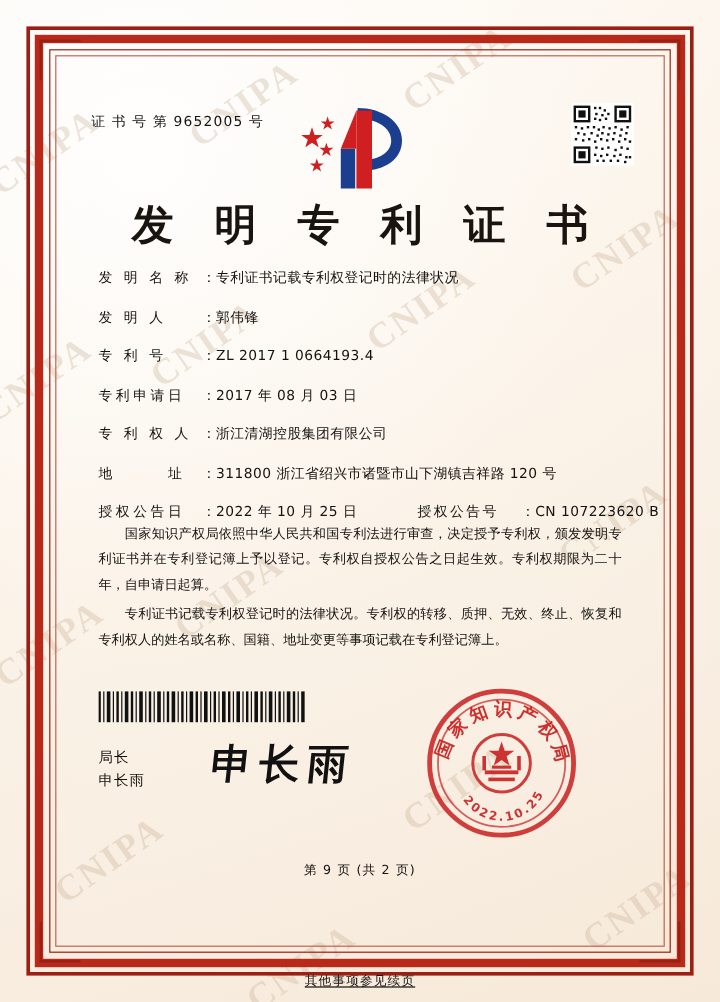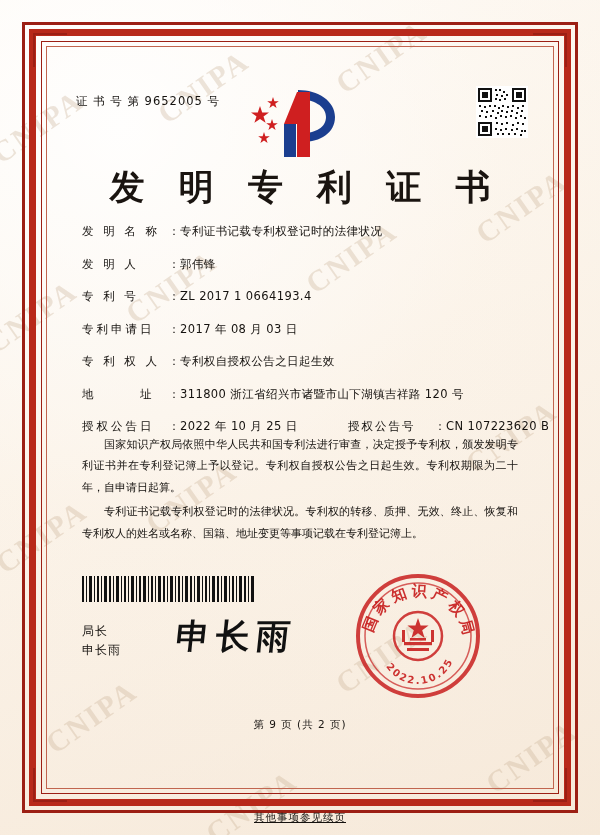--- a/index.html
+++ b/index.html
@@ -426,21 +426,21 @@
 
       <div class="field-row">
         <span class="field-label">专利申请日</span>
         <span class="field-sep">：</span>
         <span class="field-value">2017 年 08 月 03 日</span>
       </div>
 
       <div class="field-row">
         <span class="field-label">专 利 权 人</span>
         <span class="field-sep">：</span>
-        <span class="field-value">专利权自授权公告之日起生效</span>
+        <span class="field-value">浙江清湖控股集团有限公司</span>
       </div>
 
       <div class="field-row">
         <span class="field-label">地　　　址</span>
         <span class="field-sep">：</span>
         <span class="field-value">311800 浙江省绍兴市诸暨市山下湖镇吉祥路 120 号</span>
       </div>
 
       <div class="field-row split">
         <span class="field-label">授权公告日</span>

